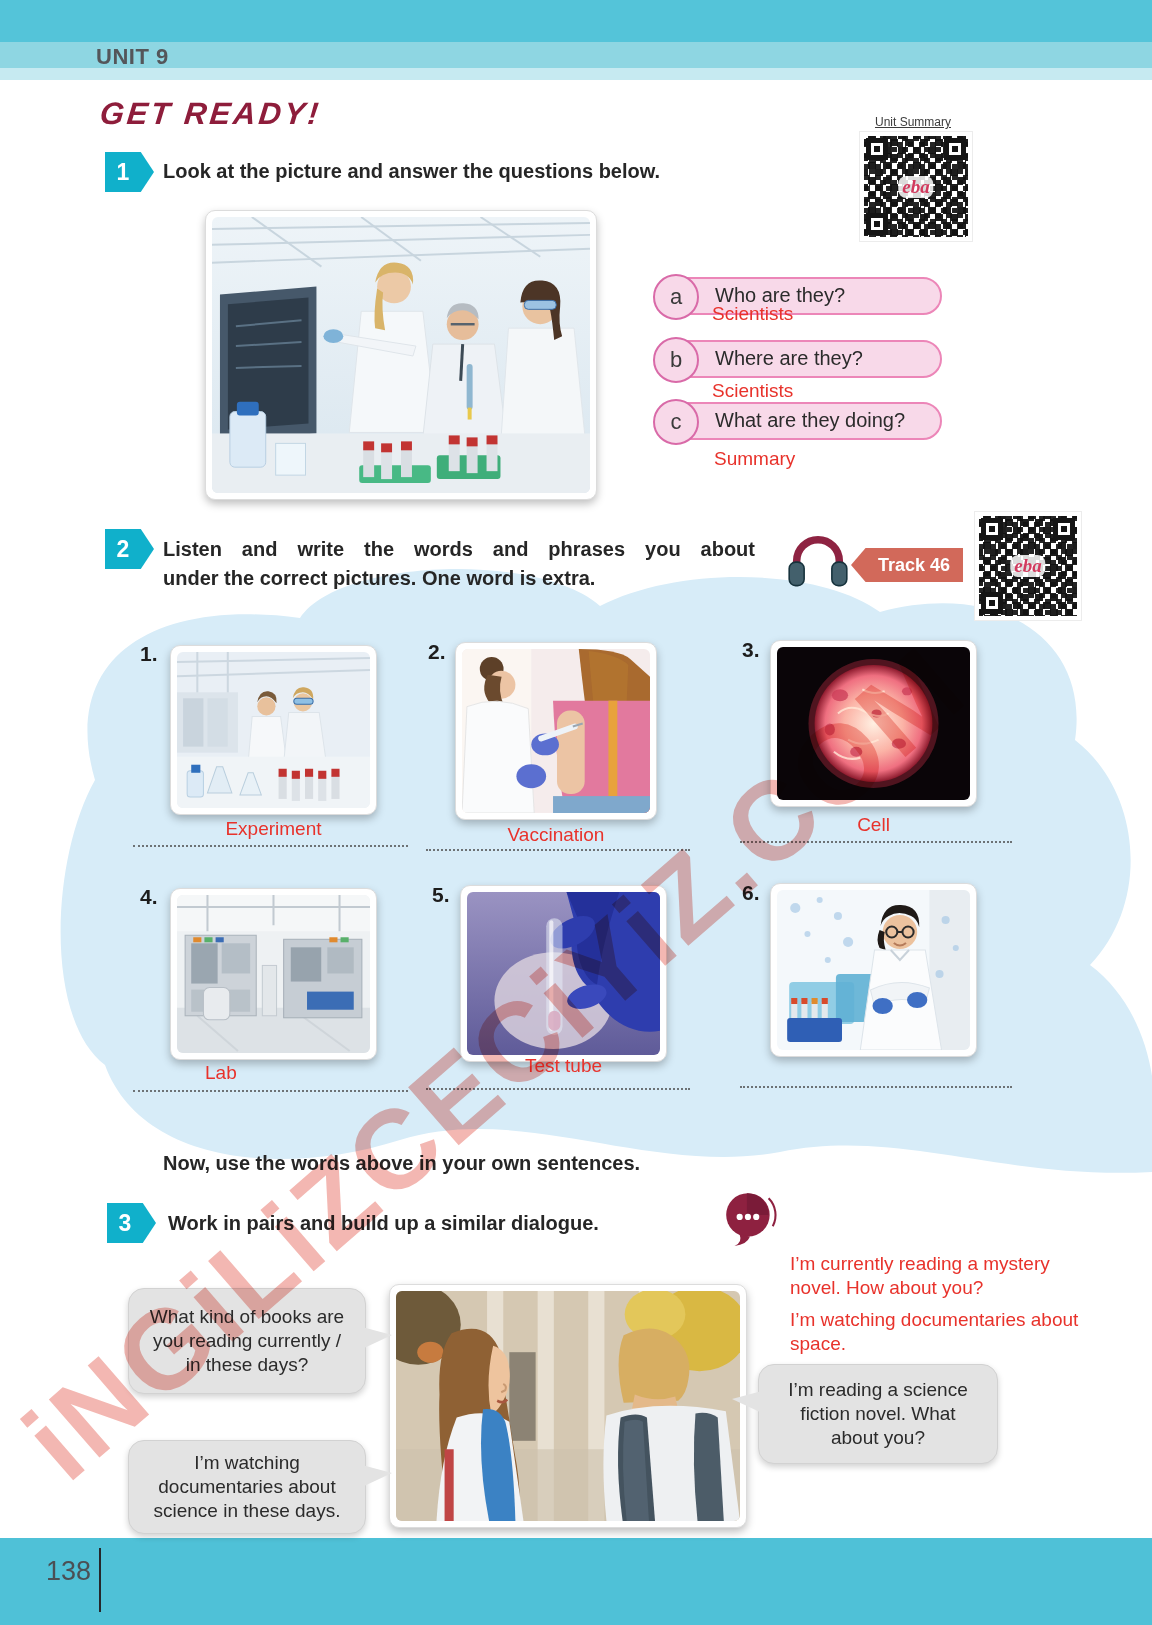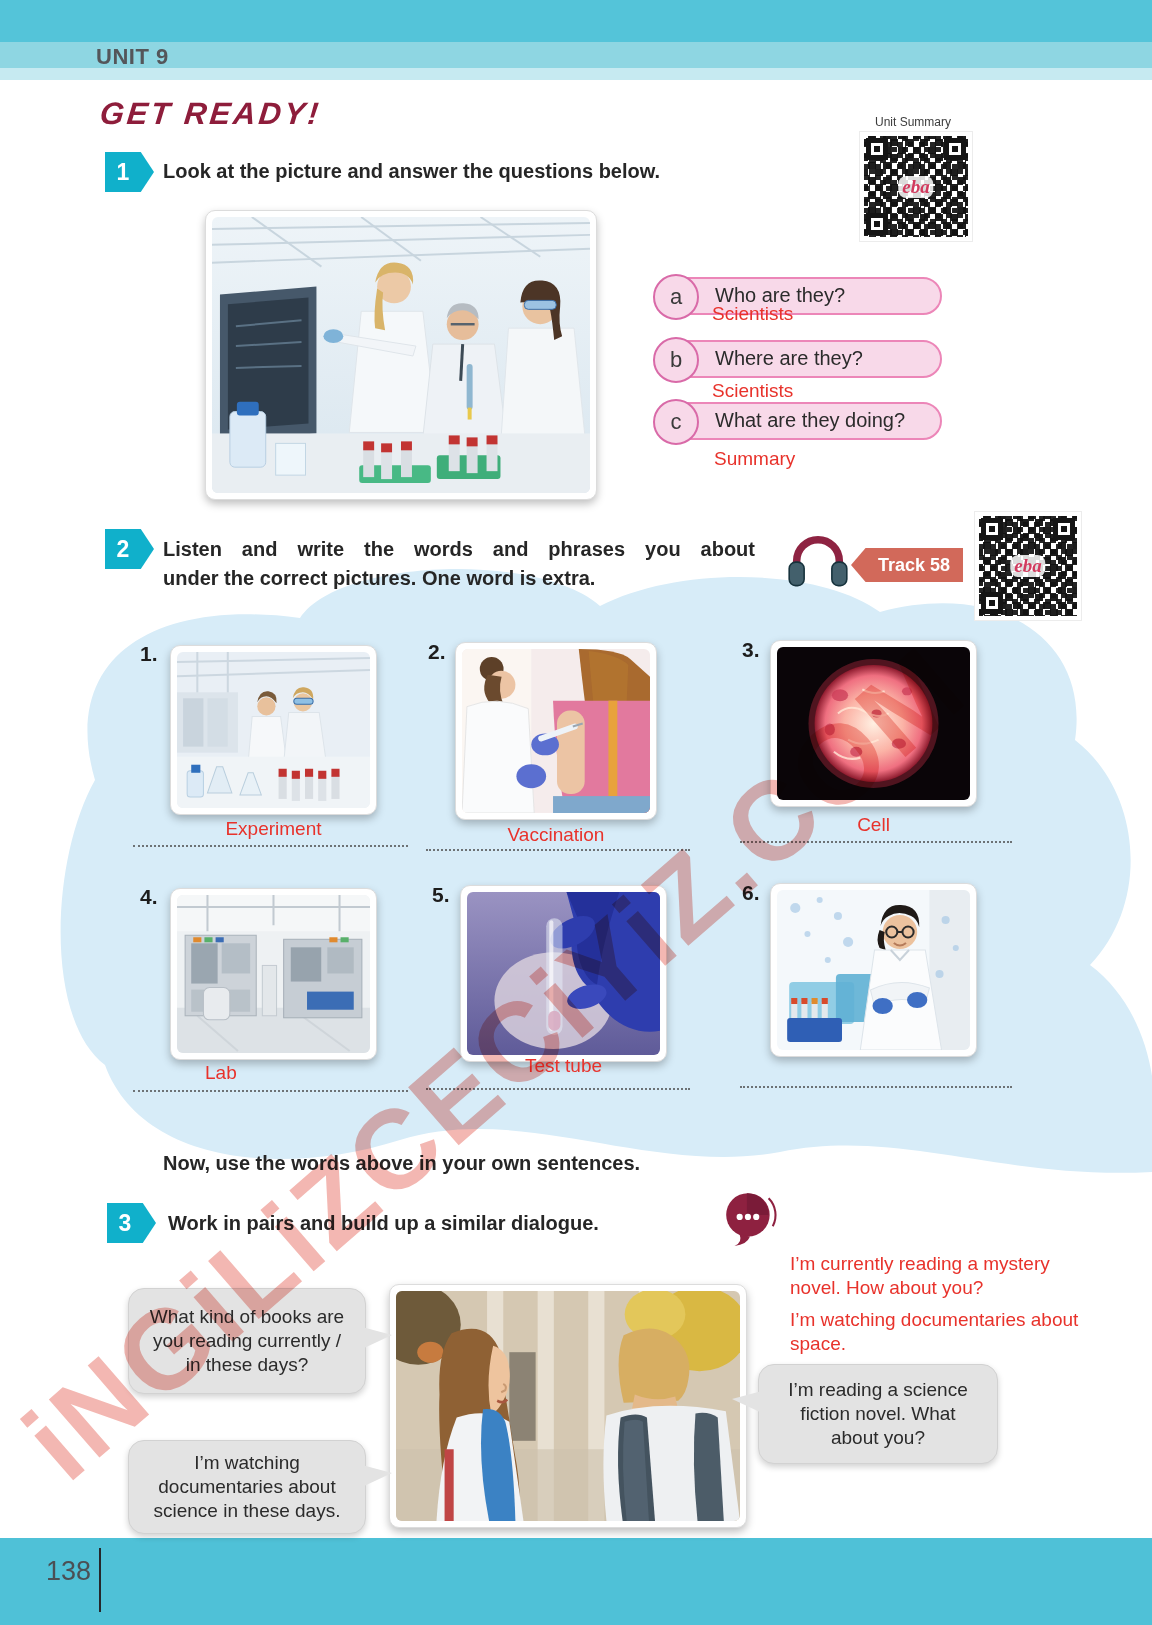--- a/index.html
+++ b/index.html
@@ -86,21 +86,21 @@
       C650 1176 520 1102 400 1140 C280 1178 140 1162 105 1065 C45 1020 50 860 95 780 Z"></path>
   </svg>
 
   <div class="abs band1 z10"></div>
   <div class="abs band2 z10"></div>
   <div class="abs band3 z10"></div>
   <div class="abs unit-label z10">UNIT 9</div>
 
   <div class="abs getready z10">GET READY!</div>
 
-  <div class="abs qr-caption z10" style="left:858px;top:115px;width:110px;">Unit Summary</div>
+  <div class="abs qr-caption z10" style="left:858px;top:115px;width:110px;text-decoration:underline;">Unit Summary</div>
   <div class="abs qr z10" style="left:860px;top:132px;width:104px;height:101px;">
     <div class="finder" style="left:2px;top:2px;"></div>
     <div class="finder" style="right:2px;top:2px;"></div>
     <div class="finder" style="left:2px;bottom:2px;"></div>
     <span class="qr-eba">eba</span>
   </div>
 
   <div class="abs numbadge z10" style="left:105px;top:152px;">1</div>
   <div class="abs h20 z10" style="left:163px;top:160px;text-align:center;">Look at the picture and answer the questions below.</div>
 
@@ -188,21 +188,21 @@
 
   <div class="abs numbadge z10" style="left:105px;top:529px;">2</div>
   <div class="abs h20 just z10" style="left:163px;top:538px;width:592px;">Listen and write the words and phrases you about</div>
   <div class="abs h20 z10" style="left:163px;top:567px;">under the correct pictures. One word is extra.</div>
 
   <svg class="abs z10" style="left:786px;top:531px;" width="64" height="58" viewBox="0 0 60 54">
     <path d="M10 36 v-8 a20 20 0 0 1 40 0 v8" stroke="#8e2342" stroke-width="7" fill="none"></path>
     <rect x="3" y="29" width="14" height="22" rx="6" fill="#43606c" stroke="#17333d" stroke-width="1.5"></rect>
     <rect x="43" y="29" width="14" height="22" rx="6" fill="#43606c" stroke="#17333d" stroke-width="1.5"></rect>
   </svg>
-  <div class="abs trackbadge z10" style="left:851px;top:548px;">Track 58</div>
+  <div class="abs trackbadge z10" style="left:851px;top:548px;">Track 46</div>
 
   <div class="abs qr z10" style="left:975px;top:512px;width:98px;height:100px;">
     <div class="finder" style="left:2px;top:2px;"></div>
     <div class="finder" style="right:2px;top:2px;"></div>
     <div class="finder" style="left:2px;bottom:2px;"></div>
     <span class="qr-eba">eba</span>
   </div>
 
   <div class="abs numlbl z10" style="left:140px;top:642px;">1.</div>
   <div class="abs pframe z10" style="left:170px;top:645px;width:207px;height:170px;">

